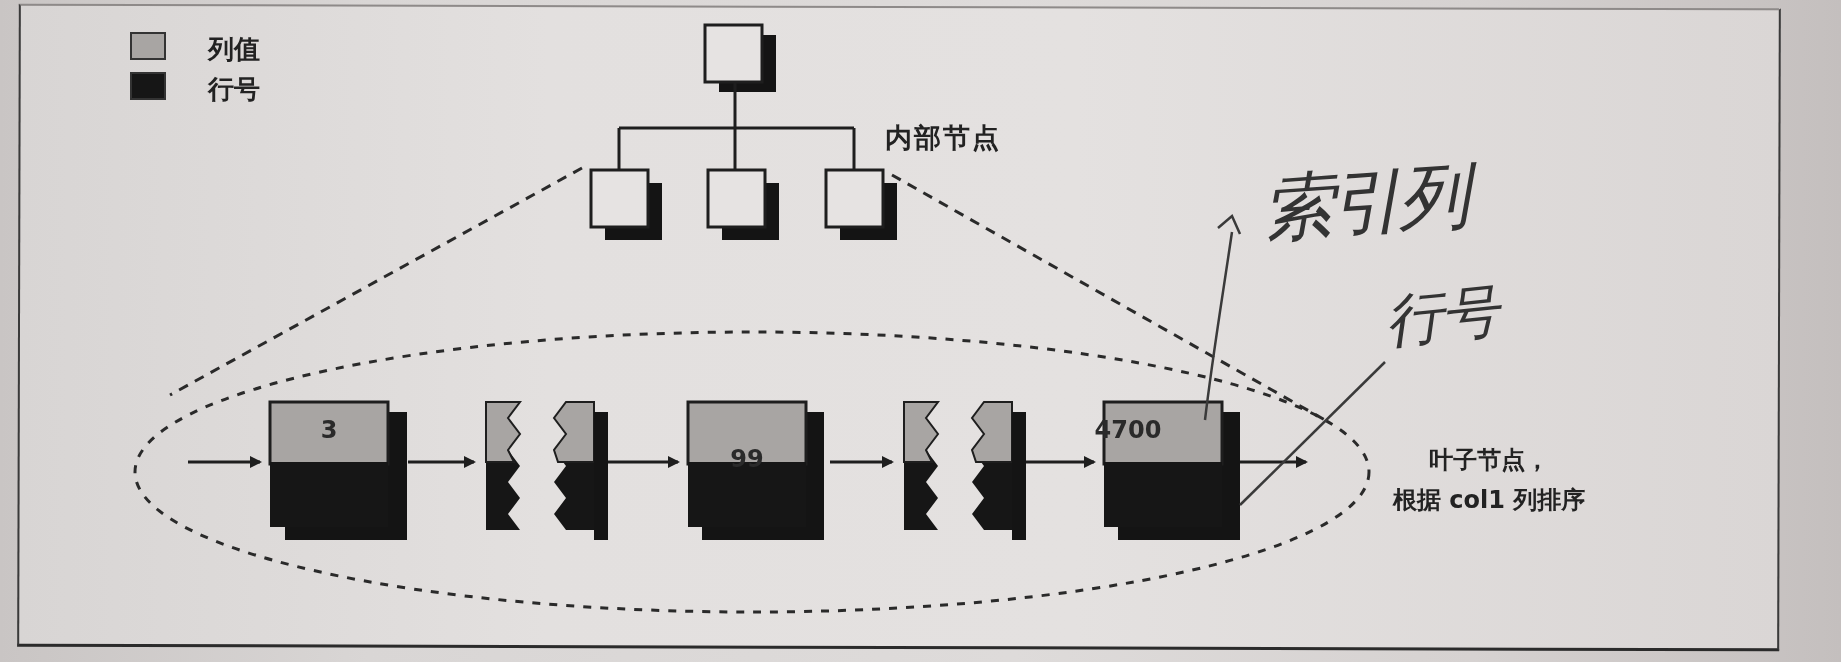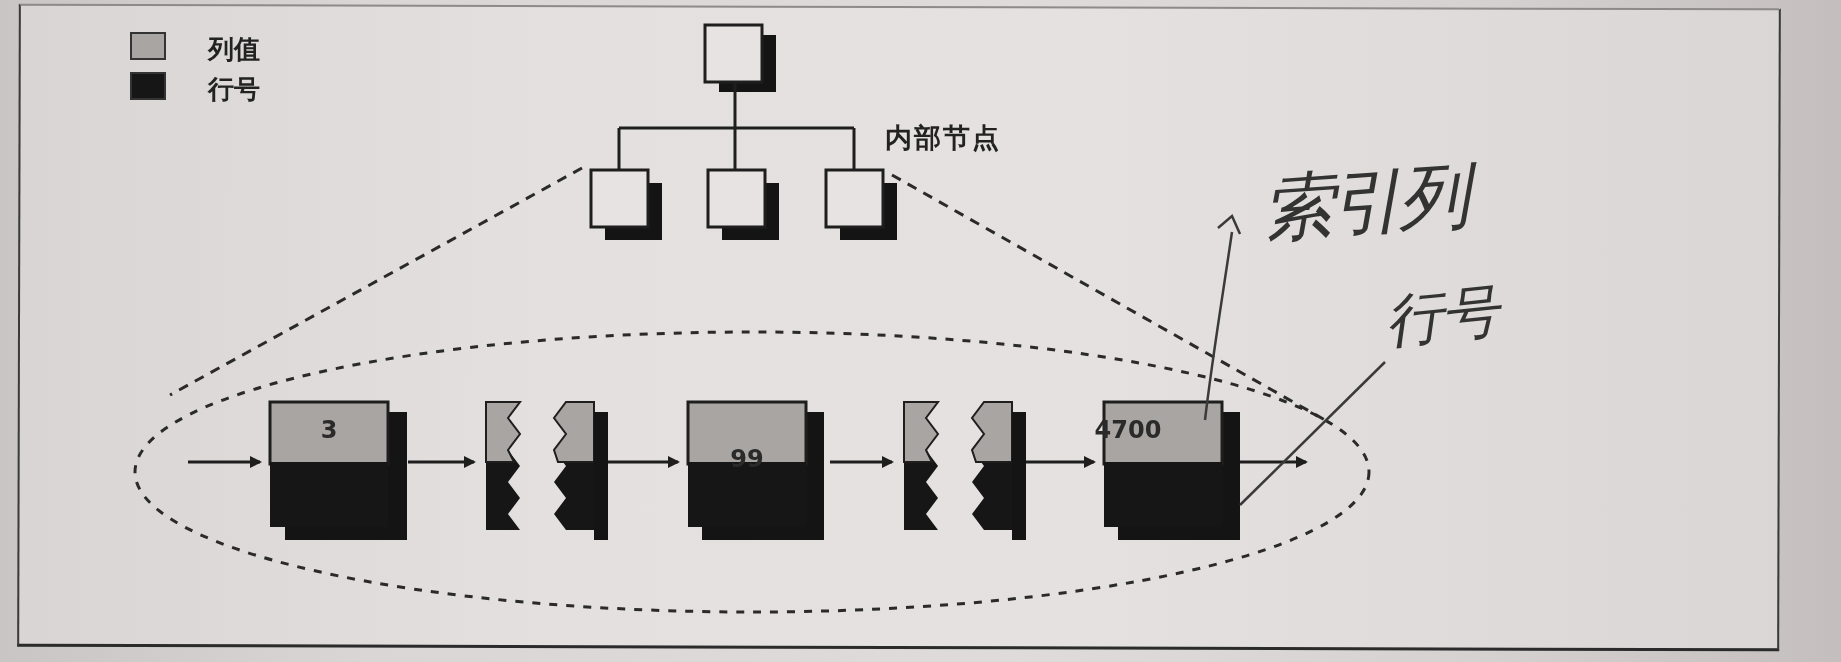--- a/index.html
+++ b/index.html
@@ -137,16 +137,18 @@
   </div>
 </div>
 
 <div class="label internal-label">内部节点</div>
 
 <div class="val" style="left:270px; top:416px; width:118px;">3</div>
 <div class="val" style="left:688px; top:416px; width:118px;margin-top:29px;">99</div>
 <div class="val" style="left:1069px; top:416px; width:118px;">4700</div>
 
 <div class="label leaf-label">
+  <div>叶子节点，</div>
+  <div>根据 col1 列排序</div>
 </div>
 
 <div class="hand hand-index">索引列</div>
 <div class="hand hand-row">行号</div>
 
 </body></html>

